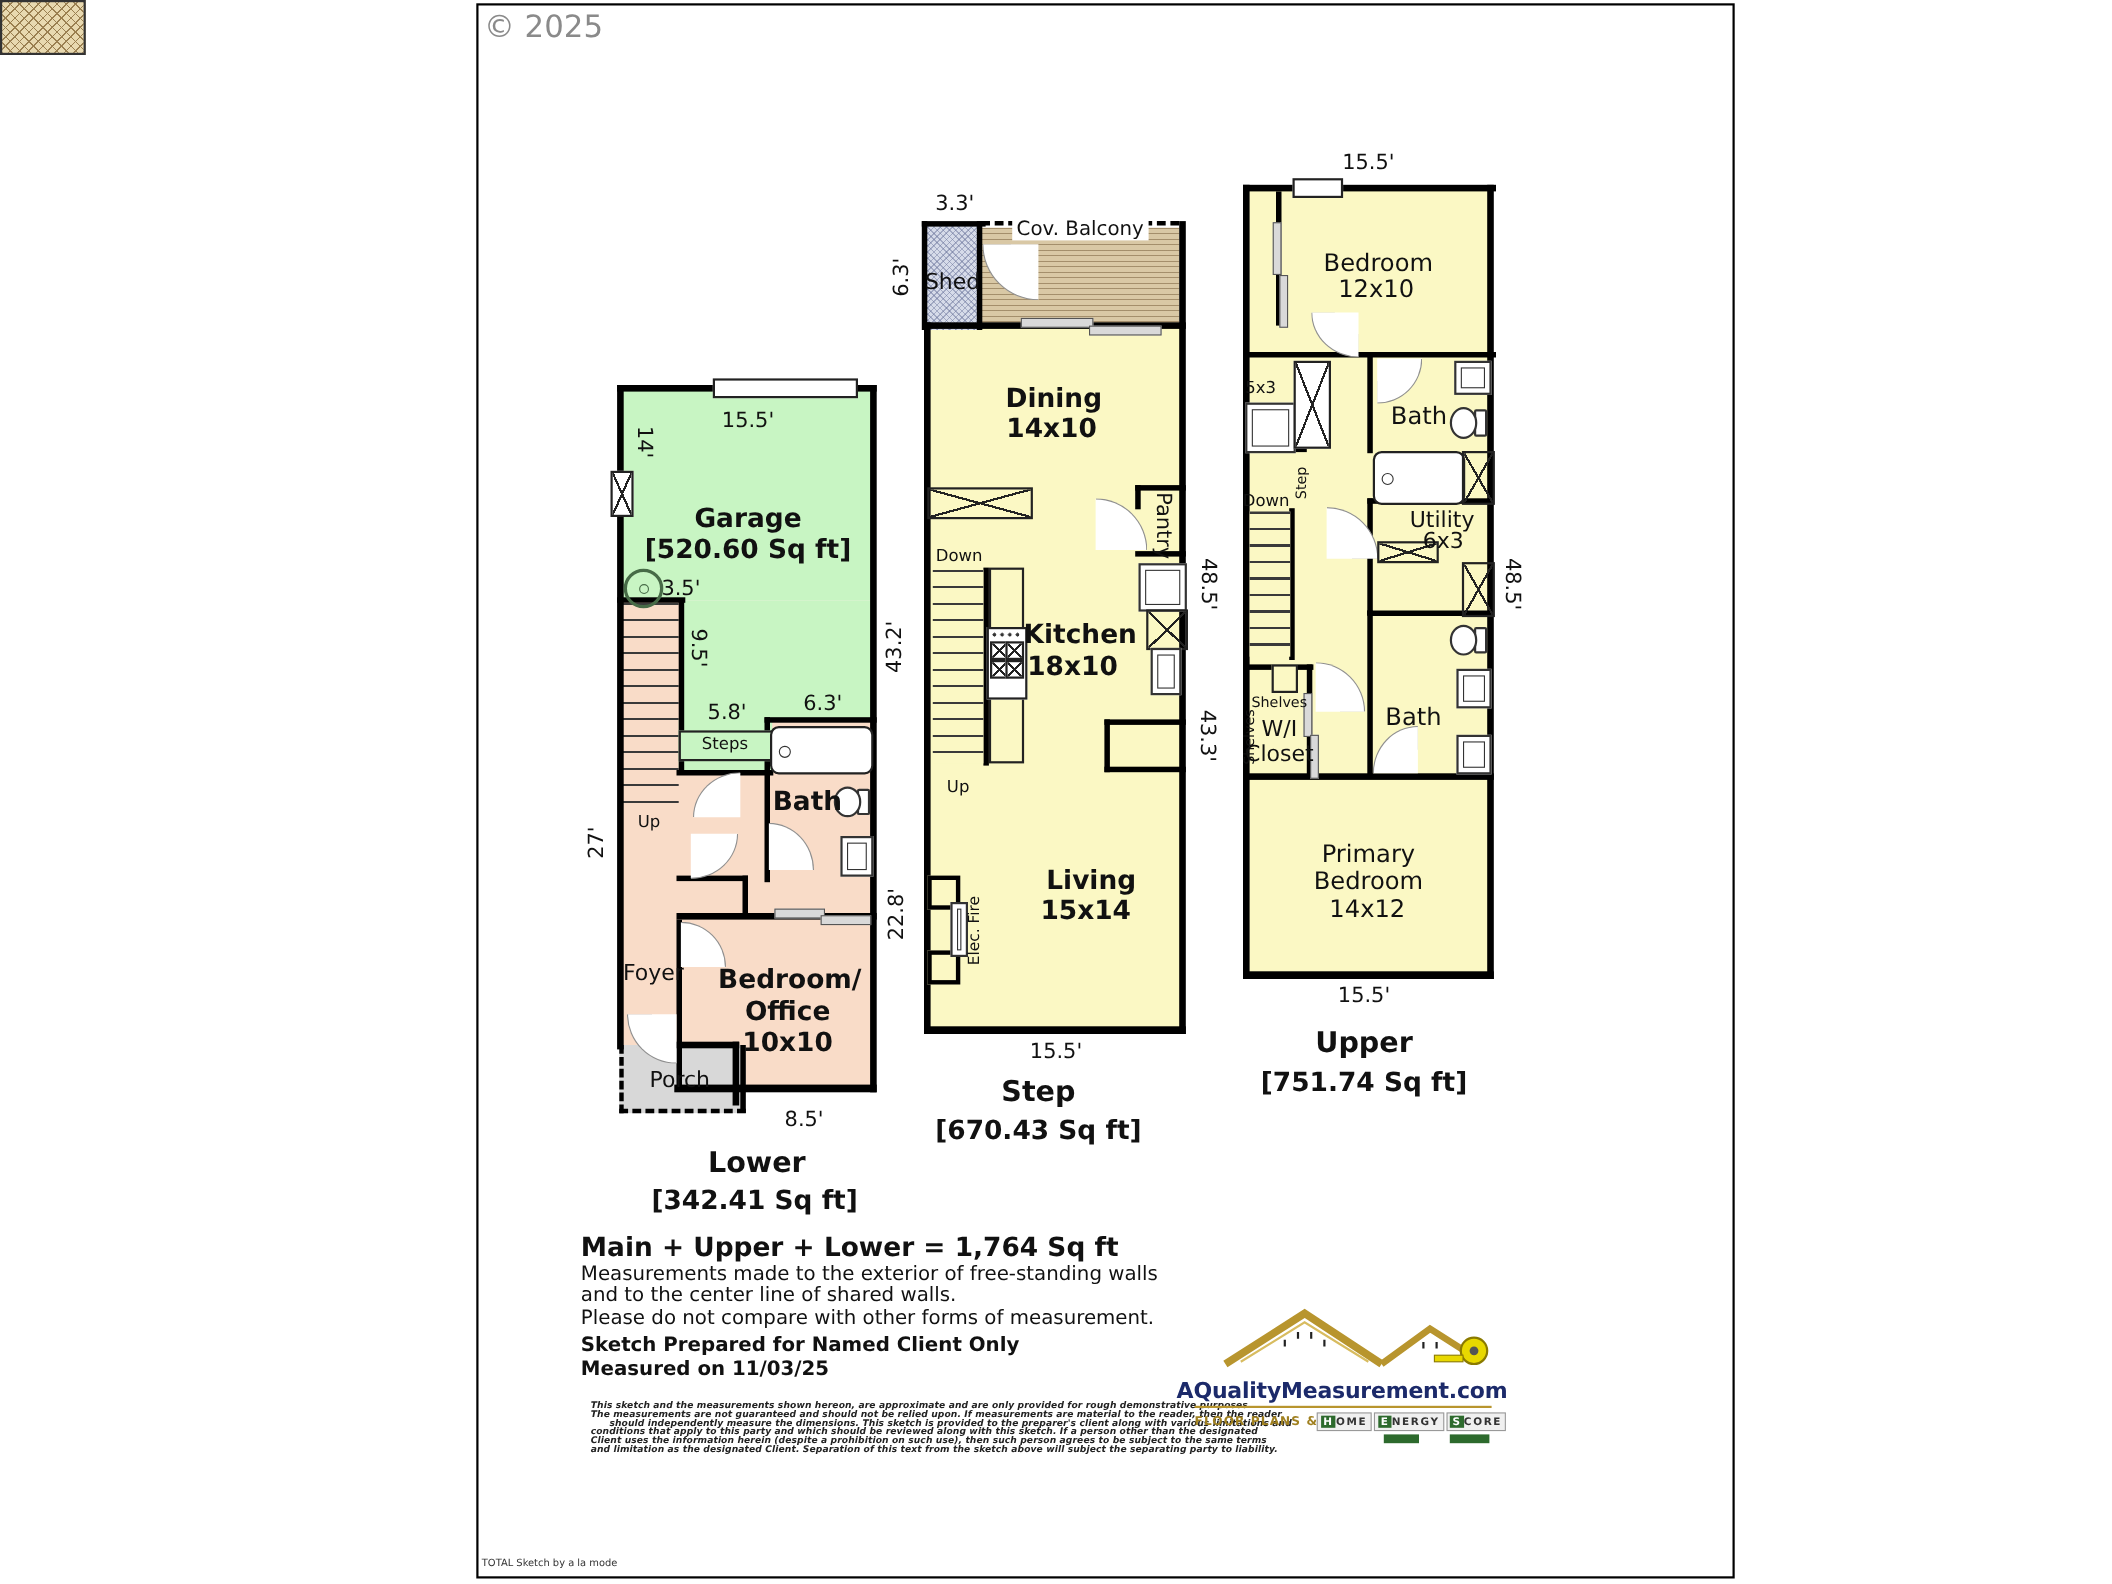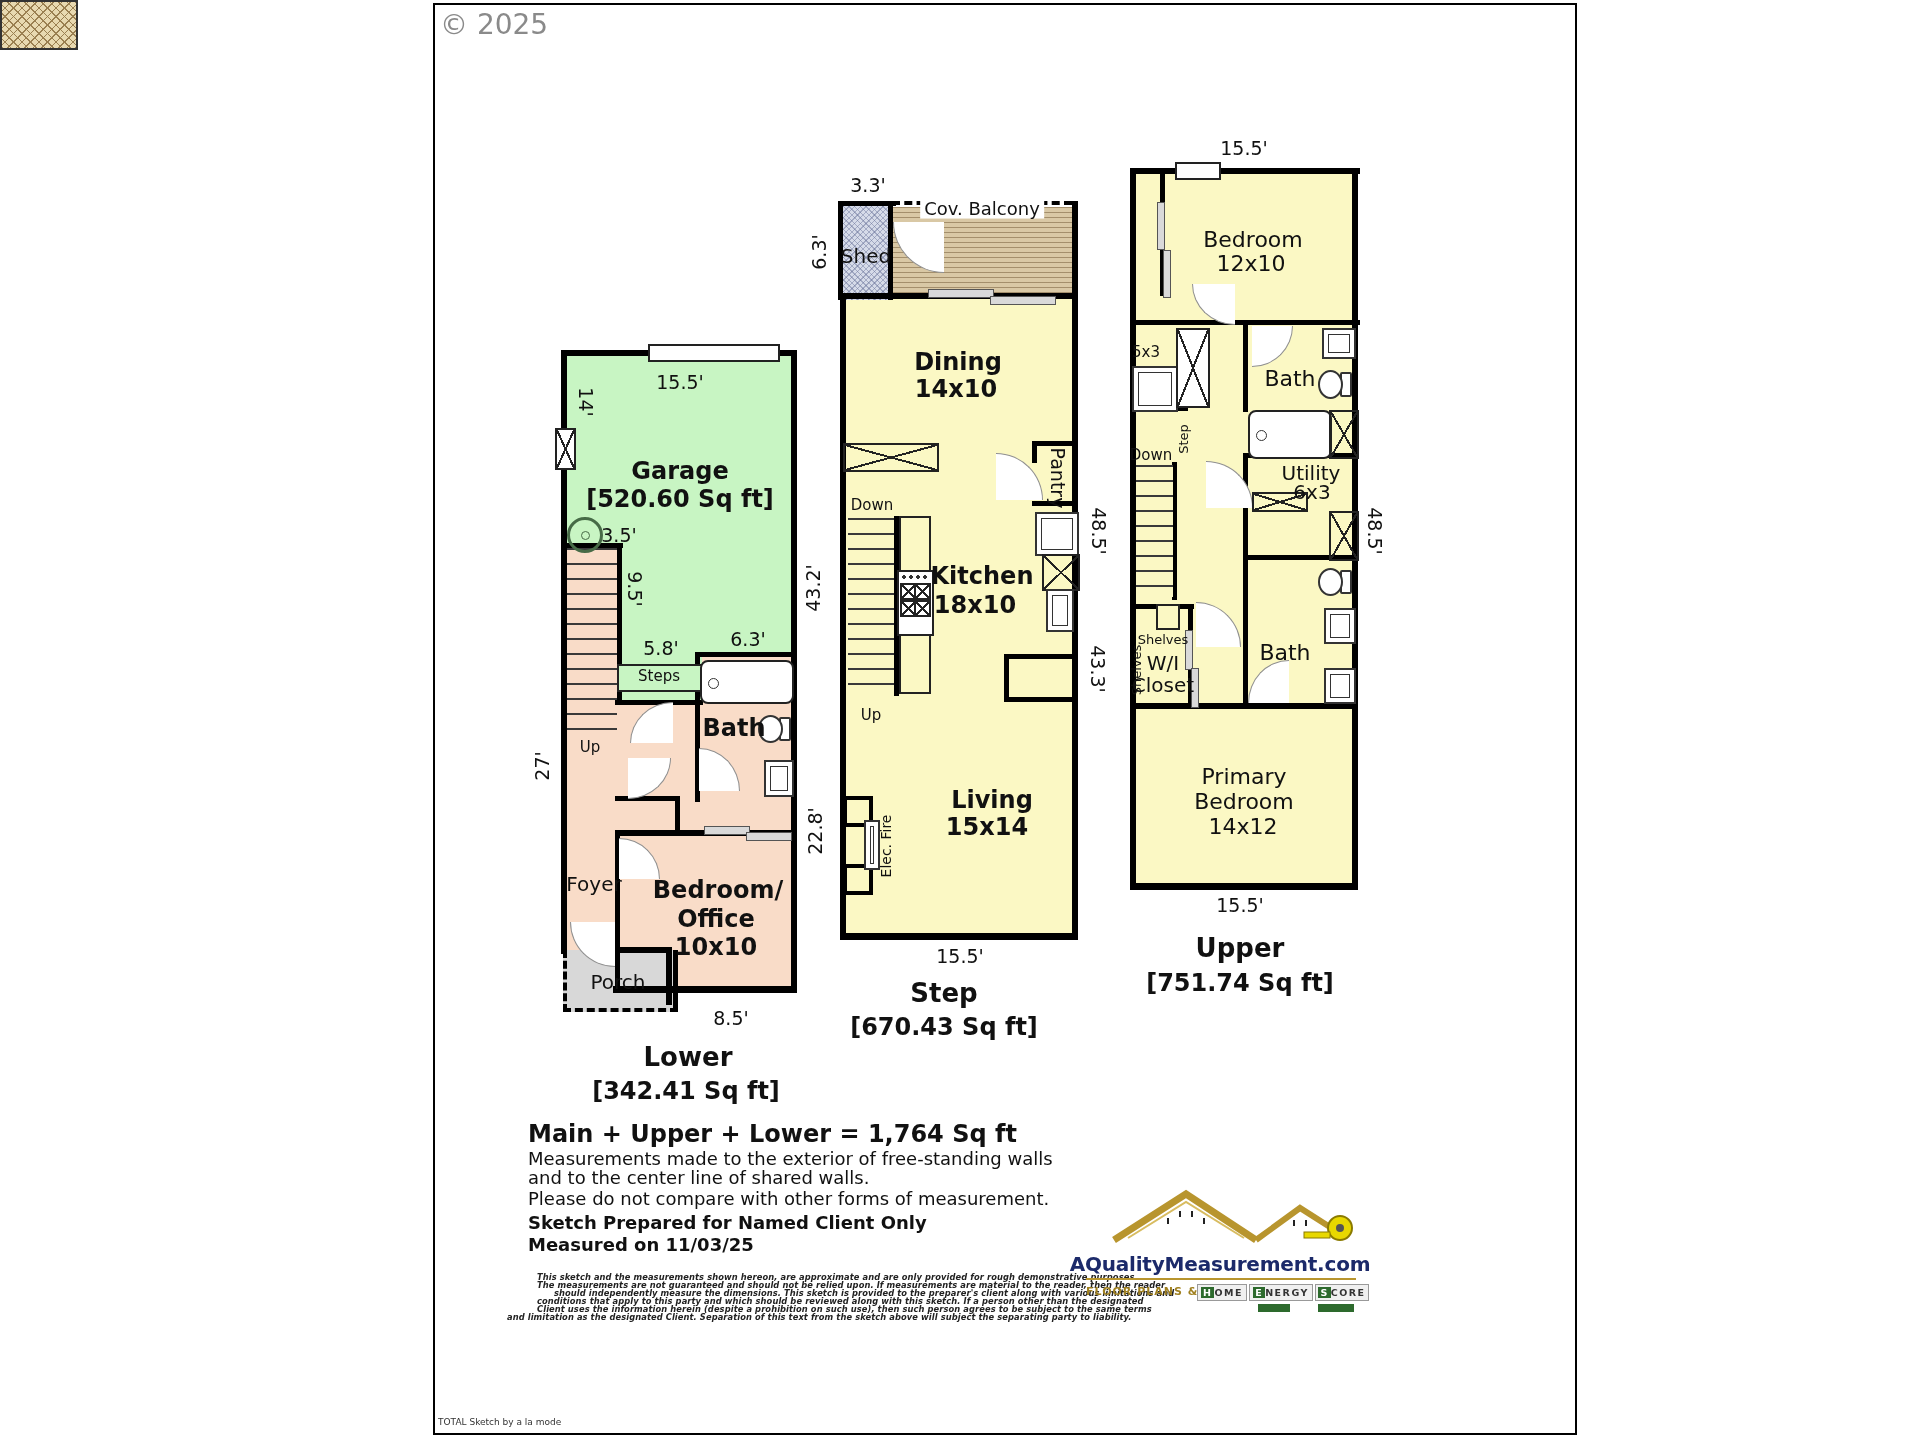--- a/index.html
+++ b/index.html
@@ -269,21 +269,21 @@
   <span class="ft-left note" style="left:528px;top:1148px;">Measurements made to the exterior of free-standing walls</span>
   <span class="ft-left note" style="left:528px;top:1167px;">and to the center line of shared walls.</span>
   <span class="ft-left note" style="left:528px;top:1188px;">Please do not compare with other forms of measurement.</span>
   <span class="ft-left noteb" style="left:528px;top:1212px;">Sketch Prepared for Named Client Only</span>
   <span class="ft-left noteb" style="left:528px;top:1234px;">Measured on 11/03/25</span>
   <span class="ft-left disc" style="left:537px;top:1273px;">This sketch and the measurements shown hereon, are approximate and are only provided for rough demonstrative purposes.</span>
   <span class="ft-left disc" style="left:537px;top:1281px;">The measurements are not guaranteed and should not be relied upon.  If measurements are material to the reader, then the reader</span>
   <span class="ft-left disc" style="left:554px;top:1289px;">should independently measure the dimensions.  This sketch is provided to the preparer's client along with various limitations and</span>
   <span class="ft-left disc" style="left:537px;top:1297px;">conditions that apply to this party and which should be reviewed along with this sketch.  If a person other than the designated</span>
   <span class="ft-left disc" style="left:537px;top:1305px;">Client uses the information herein (despite a prohibition on such use), then such person agrees to be subject to the same terms</span>
-  <span class="ft-left disc" style="left:507px;top:1313px;font-style:italic;">and limitation as the designated Client.  Separation of this text from the sketch above will subject the separating party to liability.</span>
+  <span class="ft-left disc" style="left:537px;top:1313px;font-style:italic;">and limitation as the designated Client.  Separation of this text from the sketch above will subject the separating party to liability.</span>
   <span class="ft-left tiny" style="left:438px;top:1417px;">TOTAL Sketch by a la mode</span>
 
   <svg class="abs" style="left:1108px;top:1176px;" width="250" height="74" viewBox="0 0 250 74">
     <path d="M6 64 L78 18 L148 64" fill="none" stroke="#b8952e" stroke-width="7"></path>
     <path d="M148 64 L192 32 L236 60" fill="none" stroke="#b8952e" stroke-width="6"></path>
     <path d="M20 62 L78 26 L136 62" fill="none" stroke="#d8bc60" stroke-width="2"></path>
     <g stroke="#222" stroke-width="2">
       <line x1="60" y1="42" x2="60" y2="48"></line>
         <line x1="72" y1="35" x2="72" y2="41"></line>
       <line x1="84" y1="35" x2="84" y2="41"></line>

